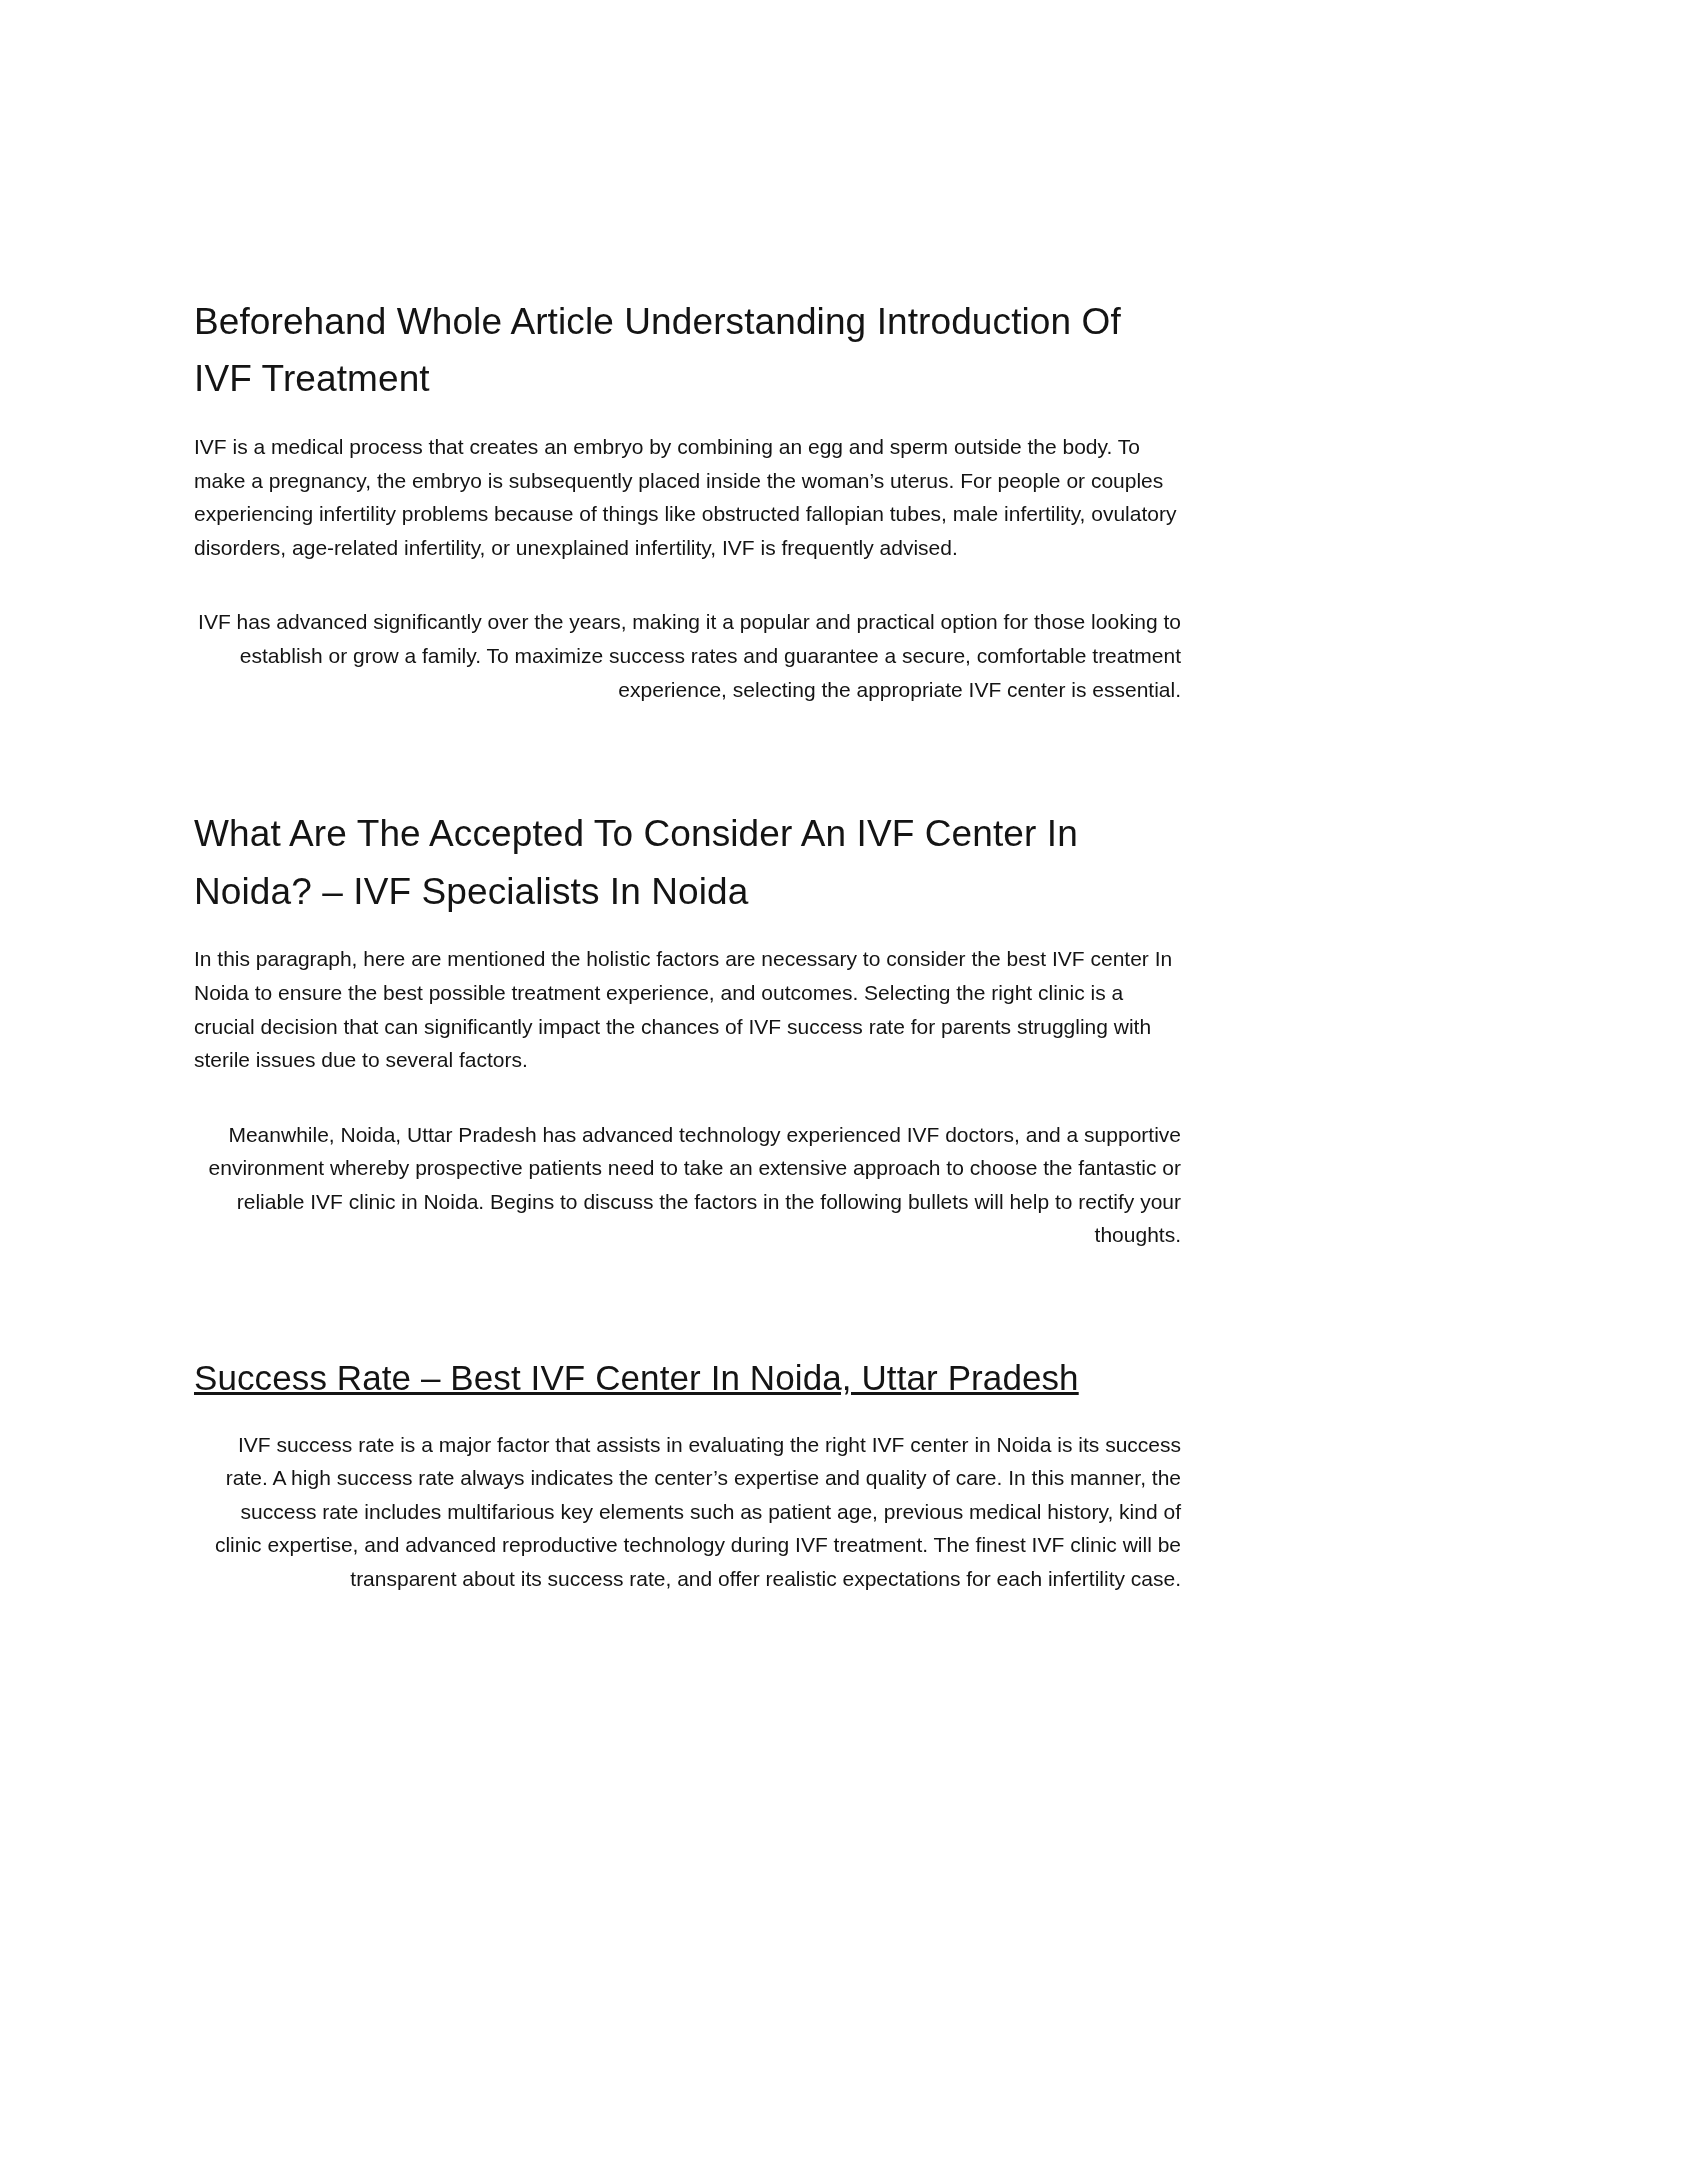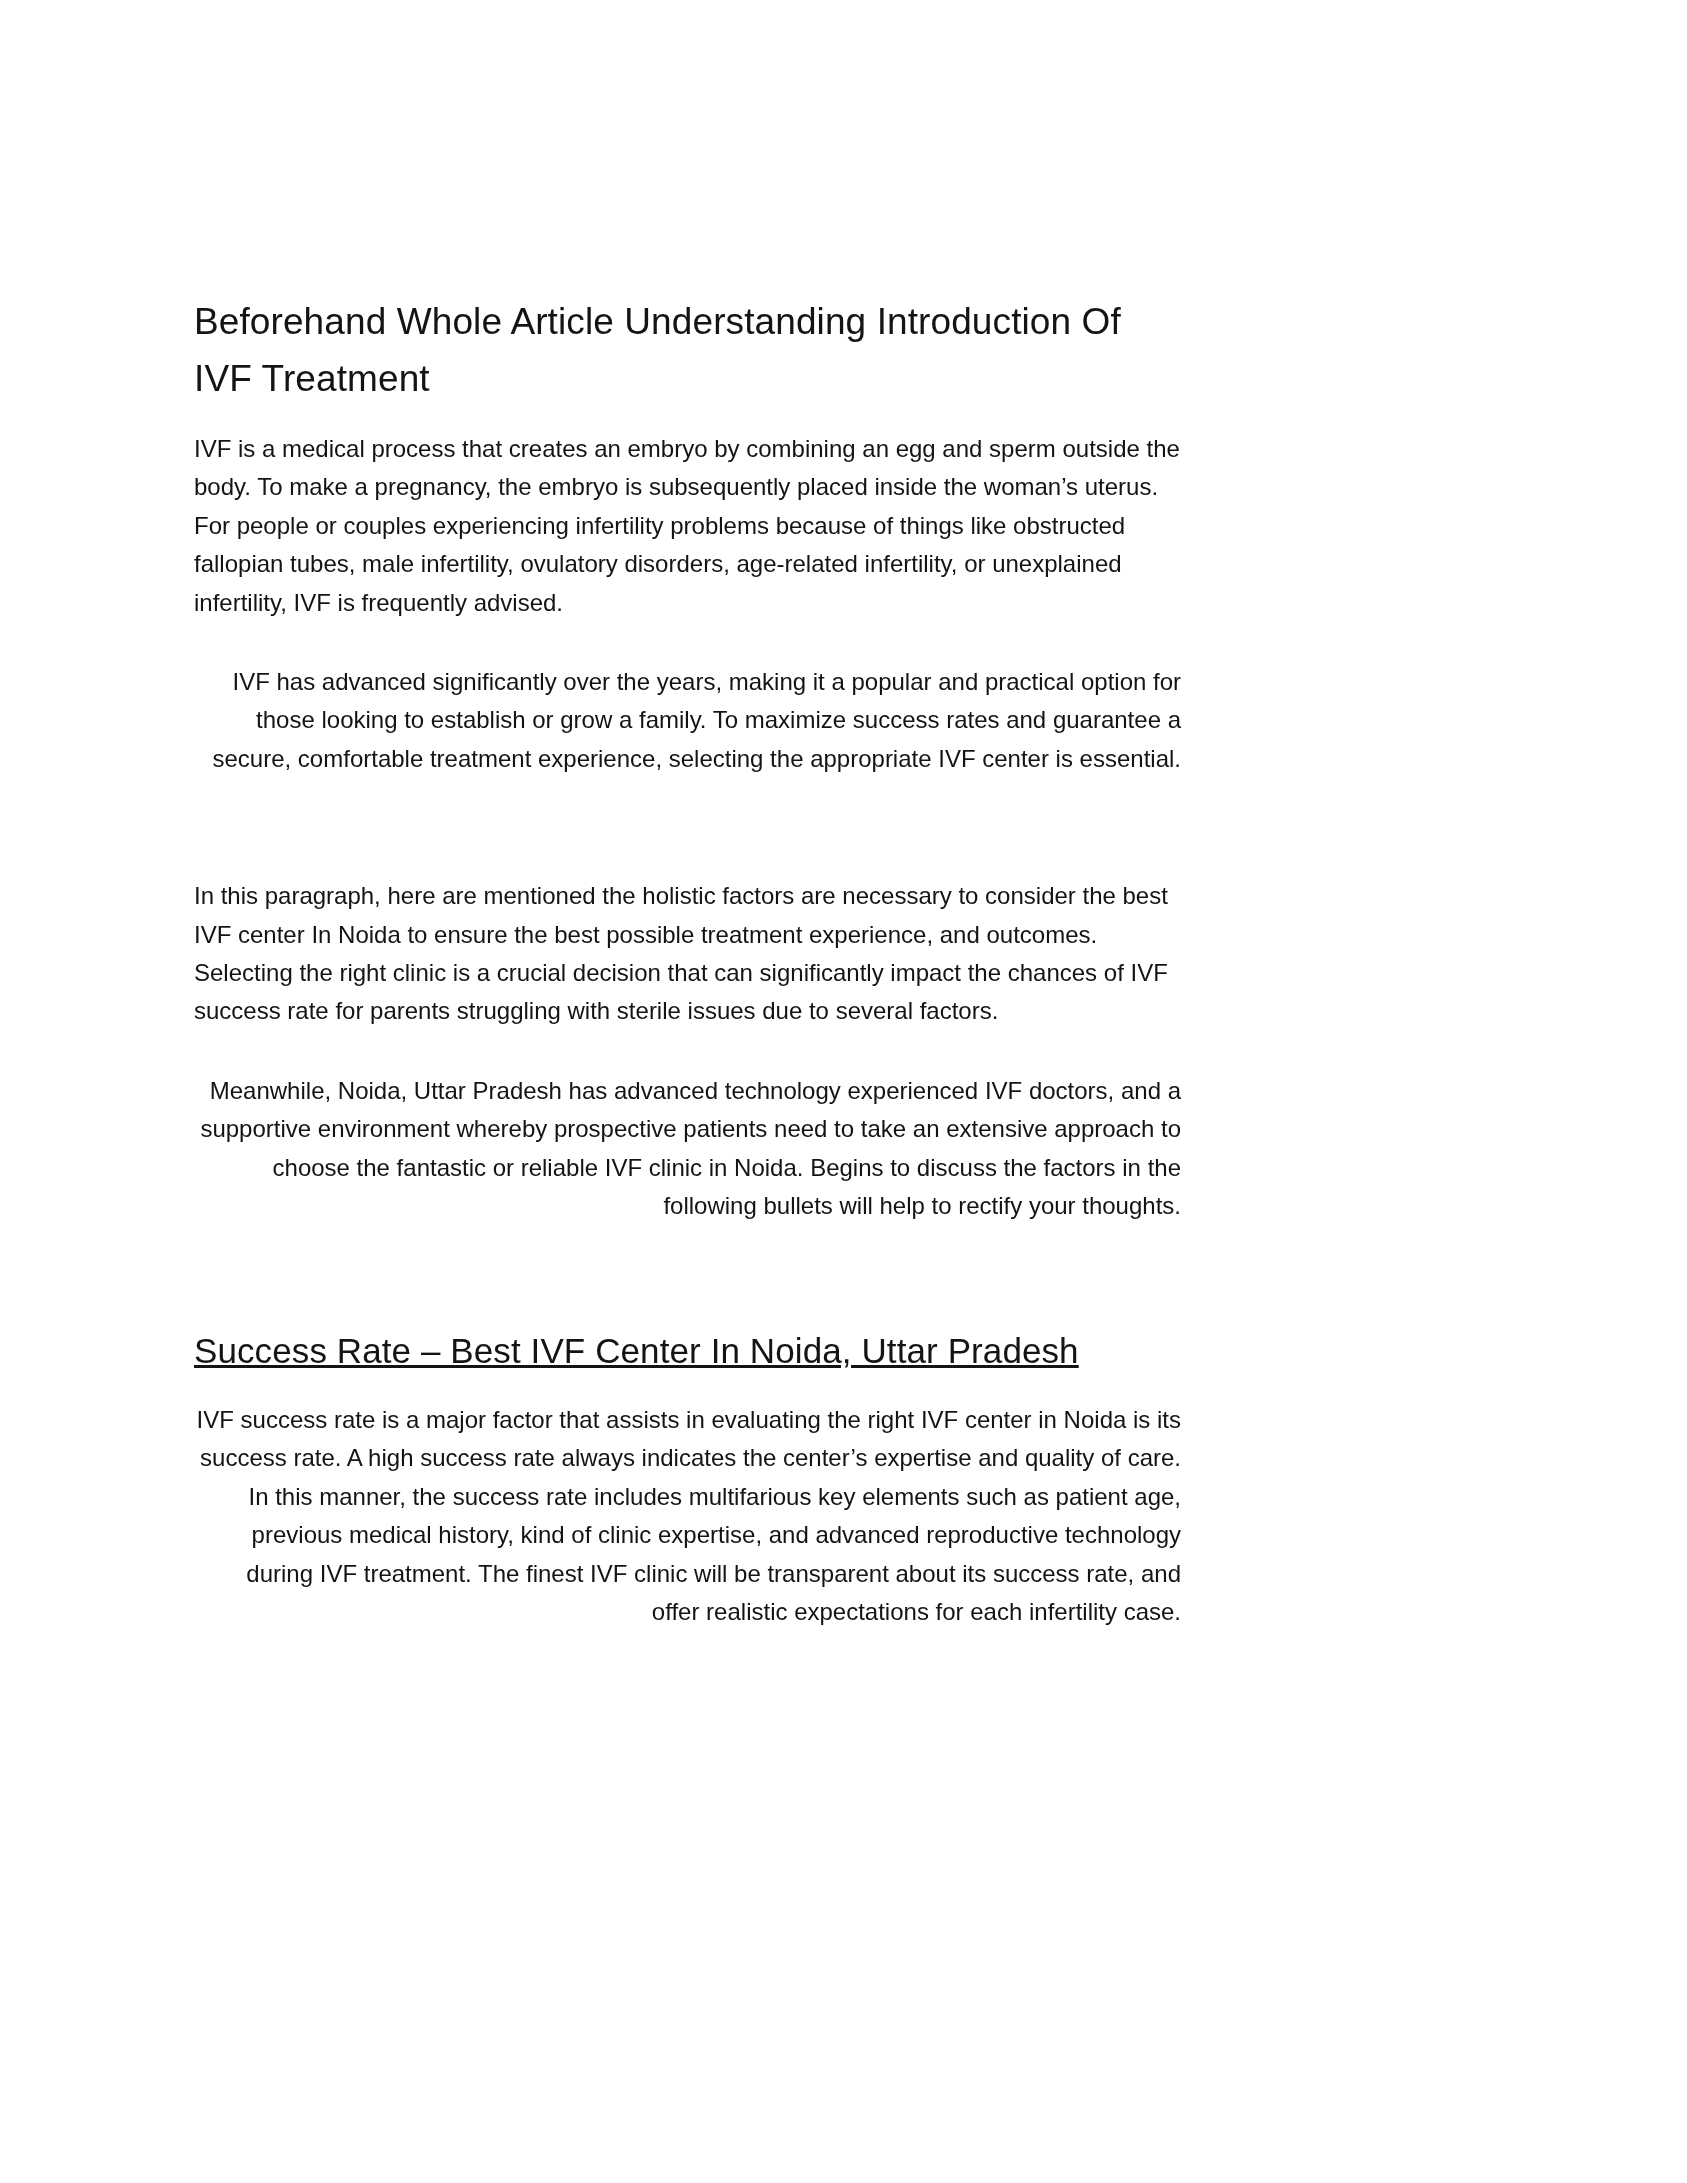--- a/index.html
+++ b/index.html
@@ -35,21 +35,21 @@
     font-size: 35px;
     text-decoration: underline;
   }
   .section {
     margin: 0;
   }
   .section + .section {
     margin-top: 99px;
   }
   p.paragraph {
-    font-size: 24px;
+    font-size: 21px;
     font-weight: 400;
     line-height: 1.6;
     margin: 0 0 41px 0;
     color: #141414;
   }
   p.paragraph:last-child {
     margin-bottom: 0;
     text-align: right;
   }
   .subheading {
@@ -66,20 +66,21 @@
 <div class="doc-page">
   <div class="doc-content">
 
     <section class="section">
       <h2 class="section-heading">Beforehand Whole Article Understanding Introduction Of IVF Treatment</h2>
       <p class="paragraph">IVF is a medical process that creates an embryo by combining an egg and sperm outside the body. To make a pregnancy, the embryo is subsequently placed inside the woman’s uterus. For people or couples experiencing infertility problems because of things like obstructed fallopian tubes, male infertility, ovulatory disorders, age-related infertility, or unexplained infertility, IVF is frequently advised.</p>
       <p class="paragraph">IVF has advanced significantly over the years, making it a popular and practical option for those looking to establish or grow a family. To maximize success rates and guarantee a secure, comfortable treatment experience, selecting the appropriate IVF center is essential.</p>
     </section>
 
     <section class="section">
+      <h2 class="section-heading">What Are The Accepted To Consider An IVF Center In Noida? – IVF Specialists In Noida</h2>
       <p class="paragraph">In this paragraph, here are mentioned the holistic factors are necessary to consider the best IVF center In Noida to ensure the best possible treatment experience, and outcomes. Selecting the right clinic is a crucial decision that can significantly impact the chances of IVF success rate for parents struggling with sterile issues due to several factors.</p>
       <p class="paragraph">Meanwhile, Noida, Uttar Pradesh has advanced technology experienced IVF doctors, and a supportive environment whereby prospective patients need to take an extensive approach to choose the fantastic or reliable IVF clinic in Noida. Begins to discuss the factors in the following bullets will help to rectify your thoughts.</p>
     </section>
 
     <section class="section">
       <h2 class="section-heading smaller">Success Rate – Best IVF Center In Noida, Uttar Pradesh</h2>
       <p class="paragraph">IVF success rate is a major factor that assists in evaluating the right IVF center in Noida is its success rate. A high success rate always indicates the center’s expertise and quality of care. In this manner, the success rate includes multifarious key elements such as patient age, previous medical history, kind of clinic expertise, and advanced reproductive technology during IVF treatment. The finest IVF clinic will be transparent about its success rate, and offer realistic expectations for each infertility case.</p>
     </section>
 
   </div>

